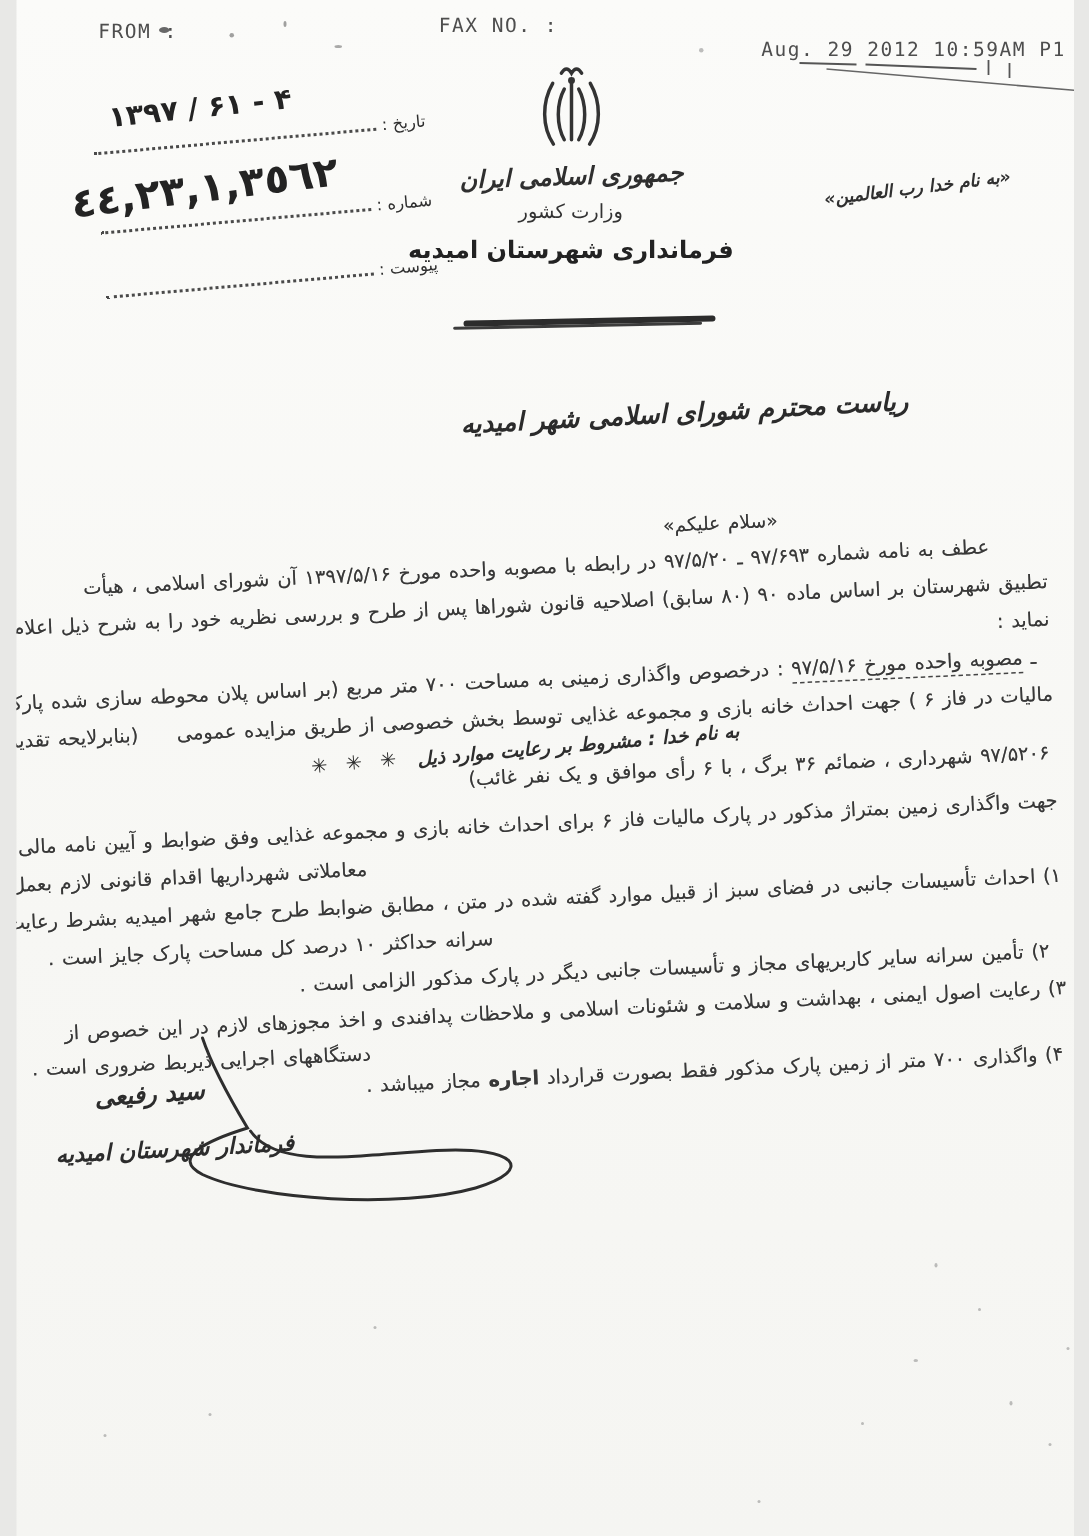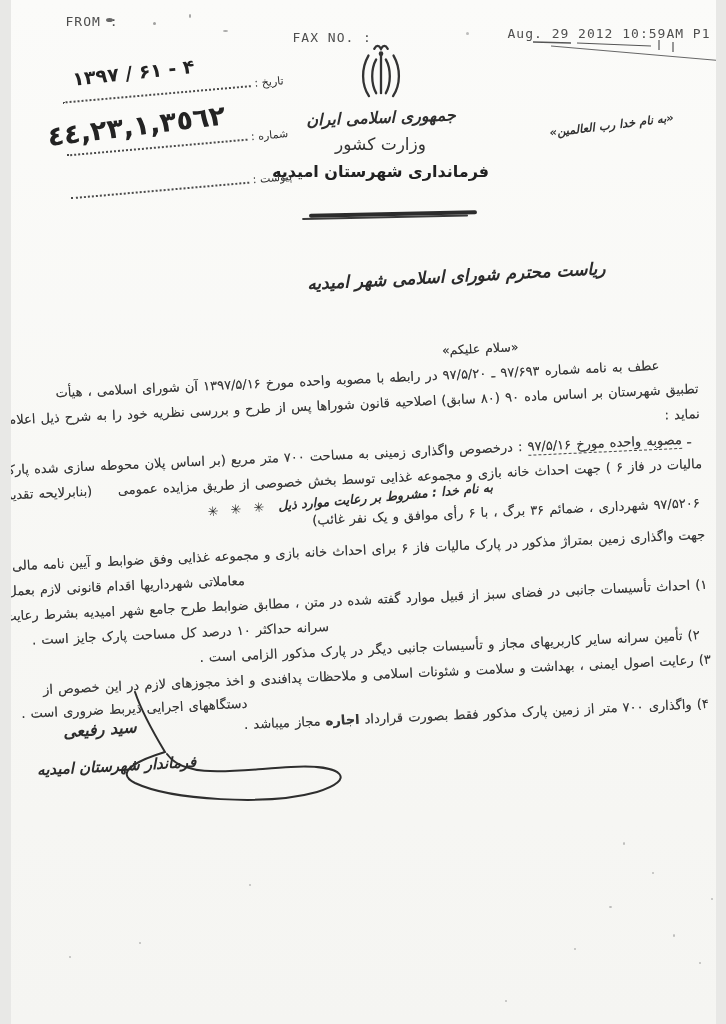--- a/index.html
+++ b/index.html
@@ -7,28 +7,28 @@
     position:relative;width:705px;height:1024px;margin:0 auto;
     background:linear-gradient(180deg,#fbfbf9 0%,#f7f7f4 60%,#f5f5f2 100%);
     overflow:hidden;font-family:"DejaVu Sans",sans-serif;color:#3a3a3a;
   }
   
   .fax-header{position:absolute;top:10px;left:0;width:100%;height:34px;
     font-family:"DejaVu Sans Mono","Liberation Mono",monospace;font-size:13px;
     color:#4e4e4e;letter-spacing:1px;}
   .fax-header span{position:absolute;white-space:nowrap;}
   .fx-from{left:55px;top:4px;}
-  .fx-no{left:282px;top:20px;}
+  .fx-no{left:282px;top:0;}
   .fx-time{left:497px;top:16px;}
   
   .letterhead{position:absolute;top:40px;left:240px;width:260px;text-align:center;}
   .emblem{display:block;margin:0 auto 6px auto;}
   .lh-country{font-size:16px;font-weight:bold;font-style:italic;transform:rotate(-2deg);
     margin-top:2px;color:#2f2f2f;}
-  .lh-ministry,.lh-province{font-size:17px;margin-top:7px;color:#333;}
+  .lh-ministry,.lh-province{font-size:13px;margin-top:7px;color:#333;}
   .lh-office{font-size:16px;font-weight:bold;margin-top:8px;color:#222;}
   .lh-underline{position:absolute;left:58px;top:172px;width:168px;height:4px;
     background:#2c2c2c;border-radius:2px;transform:rotate(-1.2deg);
     box-shadow:-8px 3px 0 -1px #3c3c3c;}
   
   .ref-block{position:absolute;left:48px;top:58px;width:230px;transform:rotate(-5deg);}
   .ref-row{position:relative;display:flex;direction:rtl;align-items:flex-end;margin-top:26px;}
   .ref-label{font-size:11px;color:#2e2e2e;white-space:nowrap;padding-right:2px;}
   .ref-dots{flex:1;border-bottom:2px dotted #4a4a4a;height:1px;margin:0 4px 3px 6px;}
   .hand{color:#232323;}

